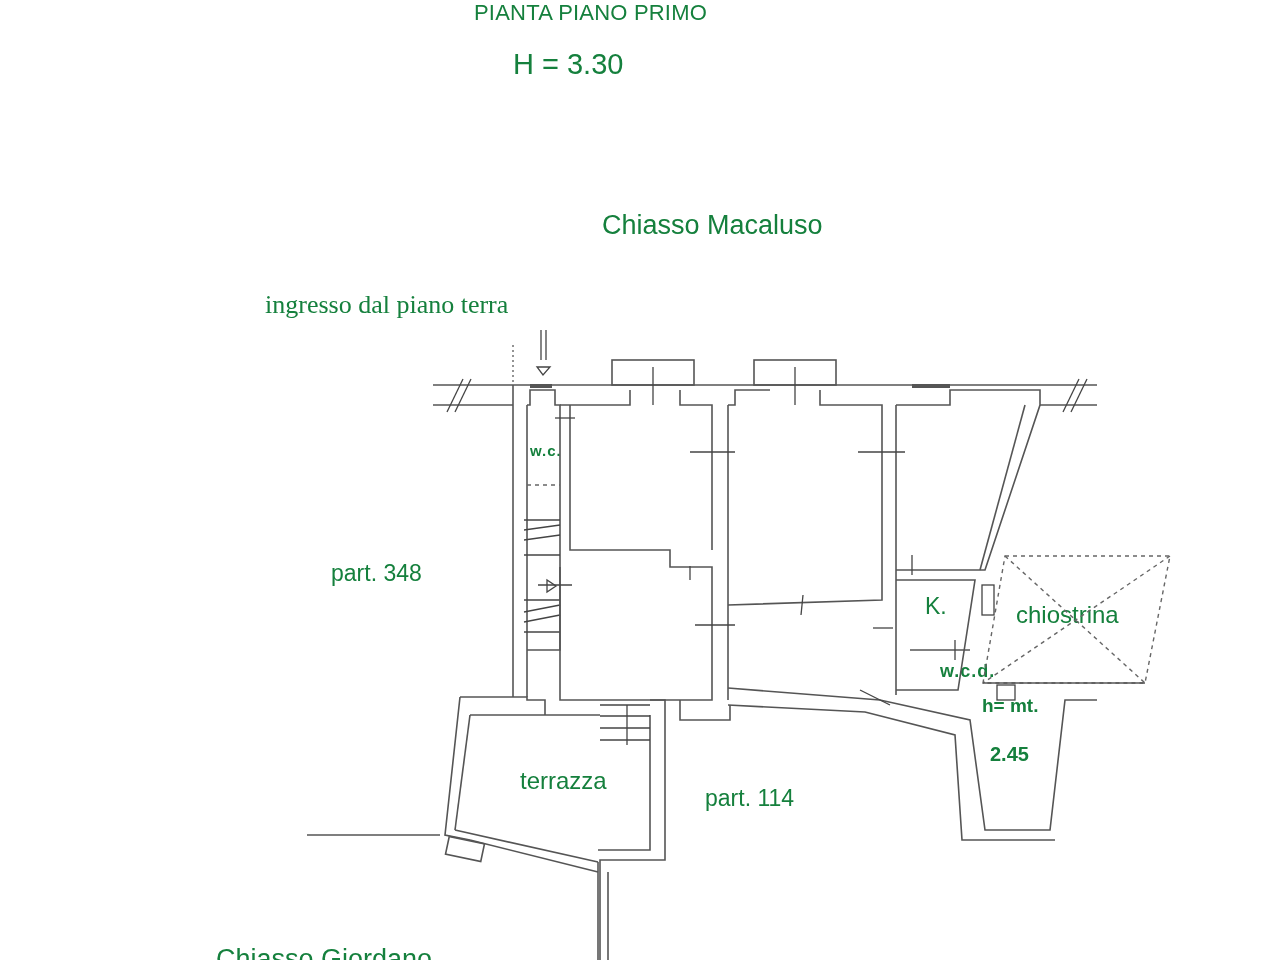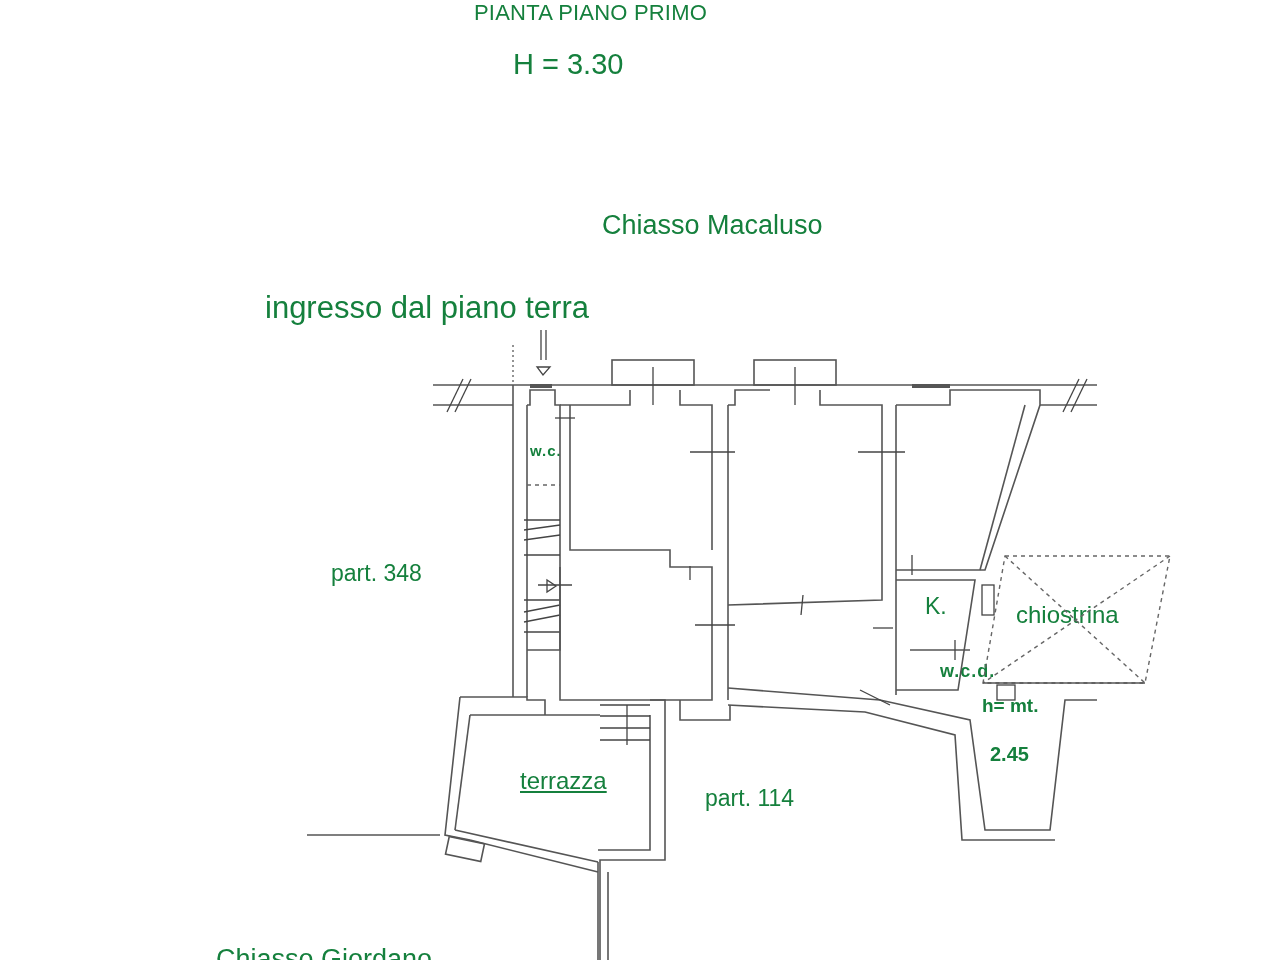--- a/index.html
+++ b/index.html
@@ -1,24 +1,24 @@
 <!DOCTYPE html>
 <html><head>
   <meta charset="utf-8">
   <style>
     html, body { margin:0; padding:0; background:#ffffff; }
     body { width:1280px; height:960px; overflow:hidden; position:relative; font-family:"Liberation Sans", sans-serif; color:#222; }
     .txt { position:absolute; white-space:nowrap; color:#15803d; font-family:"Liberation Sans", sans-serif; }
     #title { left:474px; top:0px; font-size:22px; letter-spacing:0.2px; }
     #height { left:474px; top:48px; font-size:29px;margin-left:39px; }
     #street-top { left:602px; top:202px; font-size:27px;margin-top:8px; }
-    #entrance { left:265px; top:290px; font-size:31px; }
+    #entrance { left:265px; top:290px; font-size:26px;font-family:Liberation Serif, serif; }
     #part274 { left:331px; top:560px; font-size:23px; }
     #part271 { left:705px; top:785px; font-size:23px; }
-    #terrazza { left:520px; top:767px; font-size:24px;text-decoration:underline; }
+    #terrazza { left:520px; top:767px; font-size:24px; }
     #kitchen { left:925px; top:593px; font-size:23px; }
     #chiostrina { left:1016px; top:601px; font-size:24px; }
     #wc { left:530px; top:442px; font-size:15px; font-weight:bold; letter-spacing:1px; }
     #wcd { left:940px; top:661px; font-size:18px; font-weight:bold; letter-spacing:1px; }
     #hmt { left:982px; top:695px; font-size:19px; font-weight:bold; }
     #hval { left:990px; top:743px; font-size:20px; font-weight:bold; }
     #street-bottom { left:216px; top:944px; font-size:27px; }
     svg { position:absolute; left:0; top:0; }
     .w { fill:none; stroke:#555; stroke-width:1.6; }
     .d { fill:none; stroke:#666; stroke-width:1.4; stroke-dasharray:4 4; }

